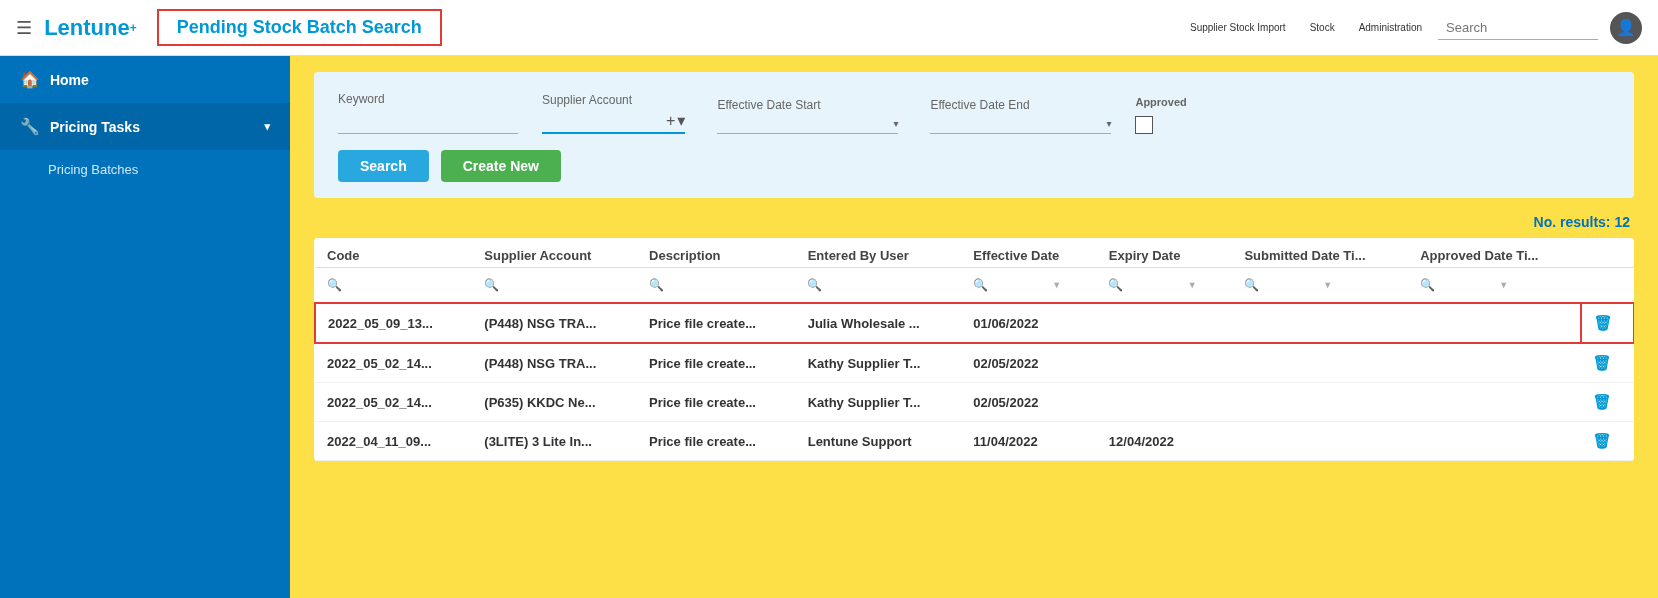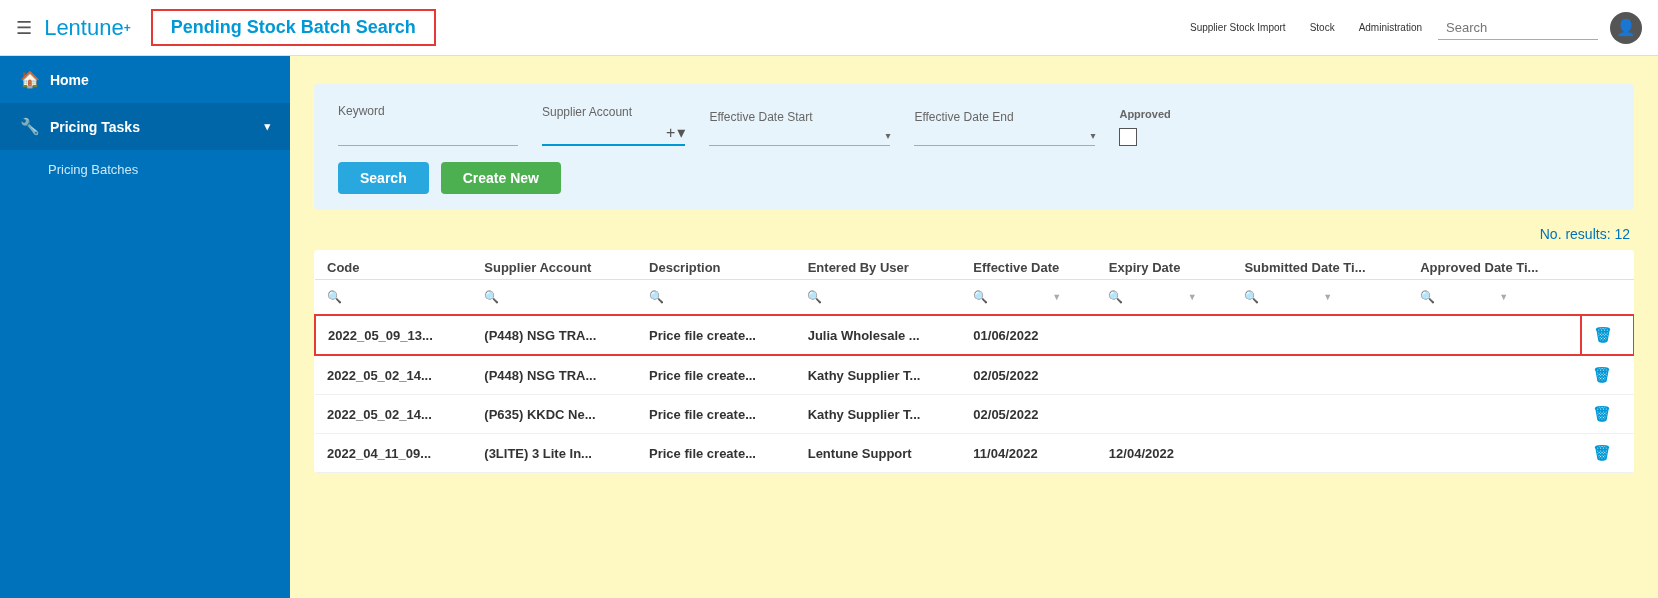--- a/index.html
+++ b/index.html
@@ -22,21 +22,21 @@
       cursor: pointer;
       margin-right: 12px;
     }
     .navbar-logo {
       display: flex;
       align-items: center;
       margin-right: 20px;
     }
     .navbar-logo span {
       font-size: 22px;
-      font-weight: normal;
+      font-weight: bold;
       color: #0099d6;
     }
     .navbar-logo sup {
       font-size: 12px;
       color: #0099d6;
       font-weight: bold;
     }
     .navbar-title-box {
       border: 2px solid #e53935;
       padding: 6px 18px;
@@ -123,23 +123,23 @@
       padding: 12px 12px 12px 48px;
       cursor: pointer;
       font-size: 13px;
       color: #cce9f7;
     }
     .sidebar-icon { font-size: 16px; }
 
     
     .main {
       flex: 1;
-      background: #fef9c3;
+      background: #fde047;
       overflow-y: auto;
-      padding: 28px 24px;
+      padding: 16px 24px;
     }
 
     
     .search-form {
       background: #e8f4fb;
       border-radius: 4px;
       padding: 20px 24px 16px;
       margin-bottom: 16px;
     }
     .form-row {
@@ -196,20 +196,21 @@
       cursor: pointer;
       display: flex;
       align-items: center;
       gap: 2px;
     }
     .date-field {
       display: flex;
       flex-direction: column;
       gap: 4px;
       min-width: 180px;
+      margin-left: 8px;
     }
     .date-field label {
       font-size: 12px;
       color: #666;
     }
     .date-input-wrap {
       display: flex;
       align-items: center;
       border-bottom: 1px solid #aaa;
       padding-bottom: 2px;
@@ -269,21 +270,21 @@
       border-radius: 4px;
       font-size: 14px;
       cursor: pointer;
       font-weight: bold;
     }
 
     
     .results-count {
       text-align: right;
       font-size: 14px;
-      font-weight: normal;
+      font-weight: bold;
       color: #0072bc;
       margin-bottom: 8px;
       padding-right: 4px;
     }
 
     
     .data-table-wrap {
       background: #fff;
       border-radius: 4px;
       overflow: hidden;

